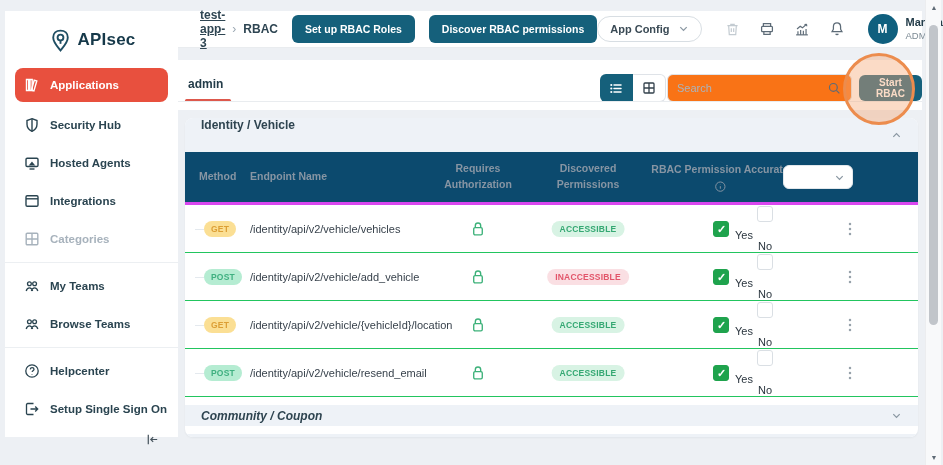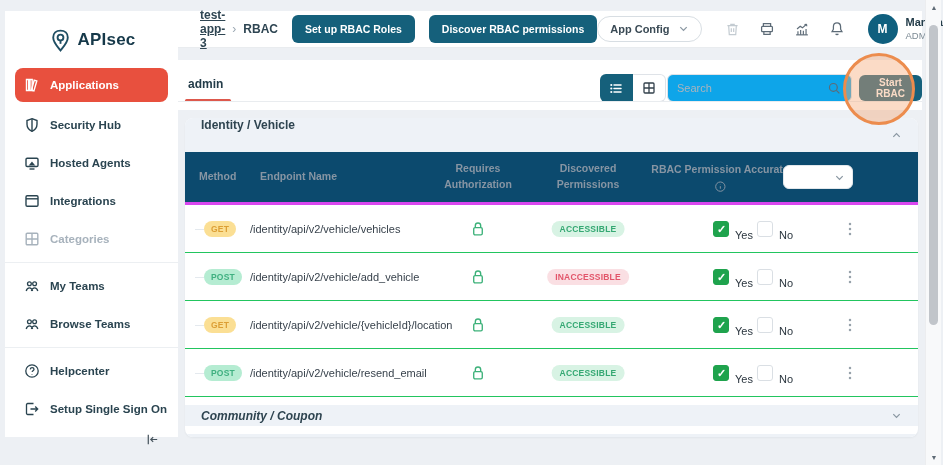--- a/index.html
+++ b/index.html
@@ -72,21 +72,21 @@
   }
   .toolbar::after { content:""; position:absolute; left:0; top:41px; width:100%; height:1px; background:#E9ECEF; }
   .tab { position:absolute; left:10px; top:17px; font-size:12px; font-weight:700; color:#233C49; cursor:pointer; }
   .tab-underline { position:absolute; left:7px; top:39px; width:46px; height:3px; background:#DD584C; border-radius:2px; }
   .vtoggle { position:absolute; left:422px; top:14px; display:flex; height:28px; }
   .vt-btn { width:33px; display:flex; align-items:center; justify-content:center; cursor:pointer; }
   .vt-list { background:#15607B; border-radius:6px 0 0 6px; }
   .vt-grid { background:#fff; border:1px solid #DFE3E8; border-left:none; border-radius:0 6px 6px 0; color:#33414C; }
   .searchbox {
     position:absolute; left:489px; top:14px; width:185px; height:28px;
-    background:#0ea5e9; border:1px solid #DFE3E8; border-radius:6px;
+    background:#f97316; border:1px solid #DFE3E8; border-radius:6px;
     display:flex; align-items:center; padding:0 9px;
   }
   .searchbox input {
     border:none; outline:none; flex:1; font-family:inherit; font-size:11px; color:#3A4A55; min-width:0; background:transparent;
   }
   .searchbox input::placeholder { color:#AAB4BD; }
   .start-btn {
     position:absolute; left:681px; top:15px; height:26px; padding:0 9px;
     background:#15607B; color:#fff; border:none; border-radius:6px;
     font-family:inherit; font-size:10px; font-weight:700; cursor:pointer;
@@ -99,21 +99,21 @@
     box-shadow:0 1px 2px rgba(20,40,60,.05);
   }
   .section-head {
     height:34px; background:#EEF2F7; display:flex; padding:0 16px; cursor:pointer;
   }
   .section-title { font-size:12px; font-weight:700; color:#2E4450; }
   .section-head .ic, .csec .ic { margin-left:auto; }
   .cols { position:relative; height:53px; background:#0c4a6e; border-bottom:3px solid #d946ef; }
   .chdr { position:absolute; top:50%; transform:translateY(-50%); font-size:10.5px; color:#8795A3; font-weight:700; text-align:center; line-height:1.5; }
   .ch-method { left:14px; }
-  .ch-endpoint { left:75px; }
+  .ch-endpoint { left:65px; }
   .ch-auth { left:293px; transform:translate(-50%,-50%); }
   .ch-disc { left:403px; transform:translate(-50%,-50%); }
   .ch-acc { left:535px; transform:translate(-50%,-50%); display:flex; flex-direction:column; align-items:center; gap:3px; }
   .hdr-select {
     position:absolute; left:598px; top:50%; transform:translateY(-50%);
     width:70px; height:24px; background:#fff; border:1px solid #E2E7EB; border-radius:6px;
     display:flex; align-items:center; justify-content:flex-end; padding:0 7px; cursor:pointer;
   }
   .rows { position:relative; }
   .tree-v { position:absolute; left:10px; top:0; width:1px; height:168px; background:#E4E9EE; }
@@ -128,21 +128,21 @@
   .endpoint { position:absolute; left:65px; top:50%; transform:translateY(-50%); font-size:11px; color:#38424C; }
   .lockwrap { position:absolute; left:293px; top:50%; transform:translate(-50%,-50%); }
   .status {
     position:absolute; left:403px; top:50%; transform:translate(-50%,-50%);
     font-size:8.5px; font-weight:700; padding:3px 8px; border-radius:9px; letter-spacing:.2px;
   }
   .st-ok { background:#D8F3E4; color:#35A873; }
   .st-bad { background:#FADFE3; color:#E2556A; }
   .cbg { position:absolute; top:50%; transform:translateY(-50%); display:flex; align-items:center; gap:6px; cursor:pointer; }
   .cbg-yes { left:528px; }
-  .cbg-no { left:572px; }
+  .cbg-no { left:572px;flex-direction:column; }
   .cb { width:16px; height:16px; border:1px solid #DADFE4; border-radius:3px; background:#fff; position:relative; }
   .cb.checked { background:#1FA34D; border-color:#1FA34D; }
   .cb.checked::after { content:"✓"; position:absolute; left:3px; top:1px; color:#fff; font-size:11px; font-weight:700; }
   .cbl { font-size:11px; color:#2A353E;margin-top:12px; }
   .kebab { position:absolute; left:665px; top:50%; transform:translate(-50%,-50%); cursor:pointer; }
   .csec { height:21px; background:#EEF2F7; display:flex; align-items:center; padding:0 16px; margin-top:8px; cursor:pointer;font-style:italic; }
 
   
   .scrollbar { position:absolute; left:925px; top:0; width:16px; height:465px; background:#F8F9FA; border-left:1px solid #ECEDEF; z-index:6; }
   .sb-thumb { position:absolute; left:3px; top:25px; width:9px; height:300px; background:#C1C5CA; border-radius:5px; }

